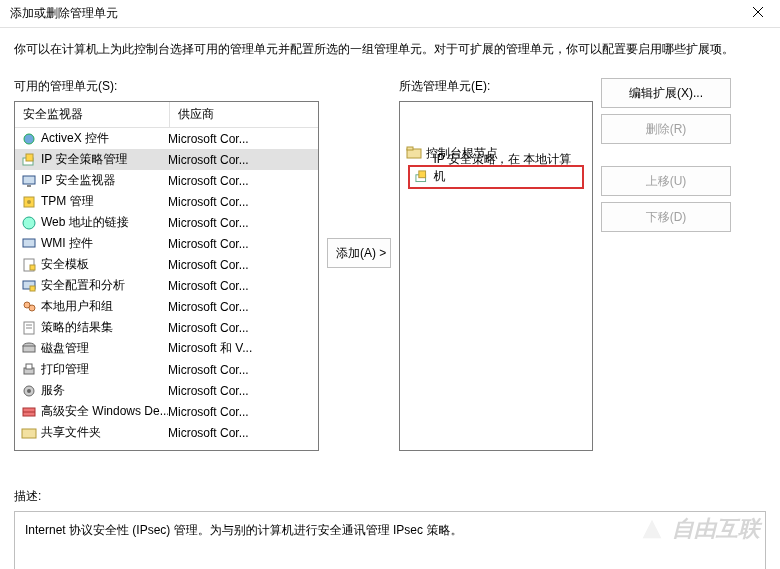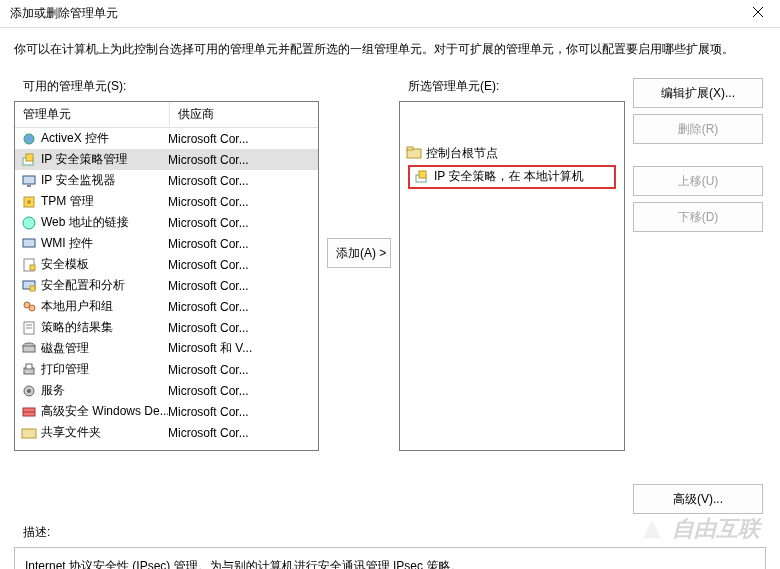--- a/index.html
+++ b/index.html
@@ -28,24 +28,24 @@
     align-items: center;
     justify-content: center;
     cursor: default;
   }
   .titlebar .close svg { width: 12px; height: 12px; }
   .content { padding: 12px 14px; }
   .instructions { margin-bottom: 20px; line-height: 1.5; }
   .main-area { display: flex; gap: 8px; align-items: flex-start; }
   .left-col { width: 305px; }
   .mid-col { width: 64px; display: flex; align-items: center; justify-content: flex-start; height: 350px; }
-  .right-col { width: 226px; }
+  .right-col { width: 194px; }
   .btn-col { width: 130px; display: flex; flex-direction: column; gap: 6px; }
   .btn-col .spacer { height: 240px; }
-  .label { margin-bottom: 6px; margin-left: 9px; }
+  .label { margin-bottom: 6px; }
   .listbox {
     border: 1px solid #7a7a7a;
     height: 350px;
     background: #fff;
     overflow: hidden;
     position: relative;
   }
   .listbox.available .header {
     display: flex;
     background: #fff;
@@ -164,21 +164,21 @@
 
 <div class="content">
   <div class="instructions">你可以在计算机上为此控制台选择可用的管理单元并配置所选的一组管理单元。对于可扩展的管理单元，你可以配置要启用哪些扩展项。</div>
 
   <div class="main-area">
 
     <div class="left-col">
       <div class="label">可用的管理单元(S):</div>
       <div class="listbox available">
         <div class="header">
-          <div class="hcell">管理单元</div>
+          <div class="hcell">安全监视器</div>
           <div class="hcell">供应商</div>
         </div>
         <div class="rows" id="available-rows">
             <div class="row">
               <span class="icon"><svg viewBox="0 0 16 16">
                   <circle cx="8" cy="8" r="5" fill="#6fa8dc" stroke="#2a5"></circle>
                 </svg></span>
               <span class="name">ActiveX 控件</span>
               <span class="vendor">Microsoft Cor...</span>
             </div>
@@ -326,21 +326,20 @@
       </div>
     </div>
 
     <div class="btn-col">
       <button class="btn">编辑扩展(X)...</button>
       <button class="btn disabled">删除(R)</button>
       <div style="height:10px"></div>
       <button class="btn disabled">上移(U)</button>
       <button class="btn disabled">下移(D)</button>
       <div class="spacer"></div>
-      <button class="btn">高级(V)...</button>
     </div>
 
   </div>
 
   <div class="desc-section">
     <div class="label">描述:</div>
     <div class="desc-box">
       <div>Internet 协议安全性 (IPsec) 管理。为与别的计算机进行安全通讯管理 IPsec 策略。</div>
 
     </div>

